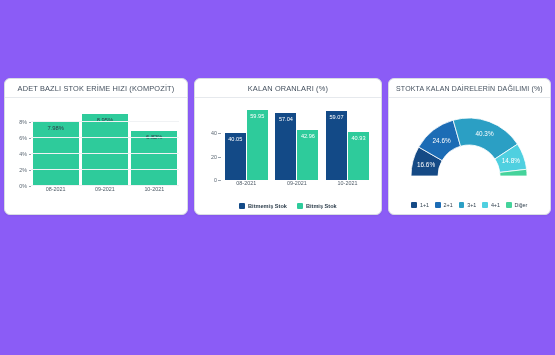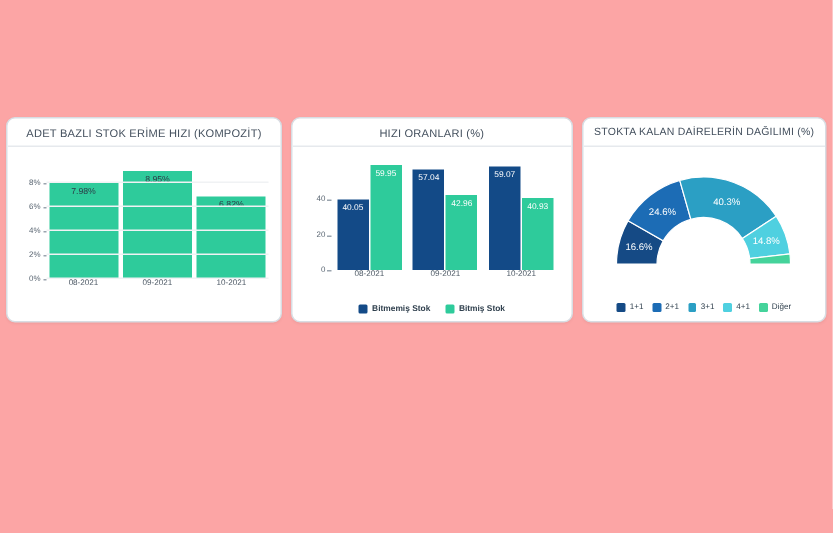--- a/index.html
+++ b/index.html
@@ -11,21 +11,21 @@
     overflow: hidden;
     font-family: "Liberation Sans", sans-serif;
   }
 
   #dashboard {
     position: absolute;
     left: 0;
     top: 0;
     width: 555px;
     height: 355px;
-    background: #fca5a5;
+    background: #8b5cf6;
   }
 
   .cards-row {
     position: absolute;
     left: 0;
     top: 78px;
     width: 555px;
     height: 137px;
     display: flex;
     gap: 6px;
@@ -311,21 +311,21 @@
         <div class="c1-xaxis" id="c1-xaxis">
             <div class="c1-xlab">08-2021</div>
             <div class="c1-xlab">09-2021</div>
             <div class="c1-xlab">10-2021</div>
           </div>
       </div>
     </div>
 
     <div class="card card-2">
       <div class="card-header">
-        <div class="card-title">HIZI ORANLARI (%)</div>
+        <div class="card-title">KALAN ORANLARI (%)</div>
       </div>
       <div class="card-body">
         <div class="c2-plot" id="c2-plot">
           <div class="c2-groups" id="c2-groups">
               <div class="c2-group">
                 <div class="c2-bar s0" style="height: 61.6154%; background: rgb(19, 74, 135);">
                   <div class="c2-val">40.05</div>
                 </div>
                 <div class="c2-bar s1" style="height: 92.2308%; background: rgb(46, 203, 155);">
                   <div class="c2-val">59.95</div>

